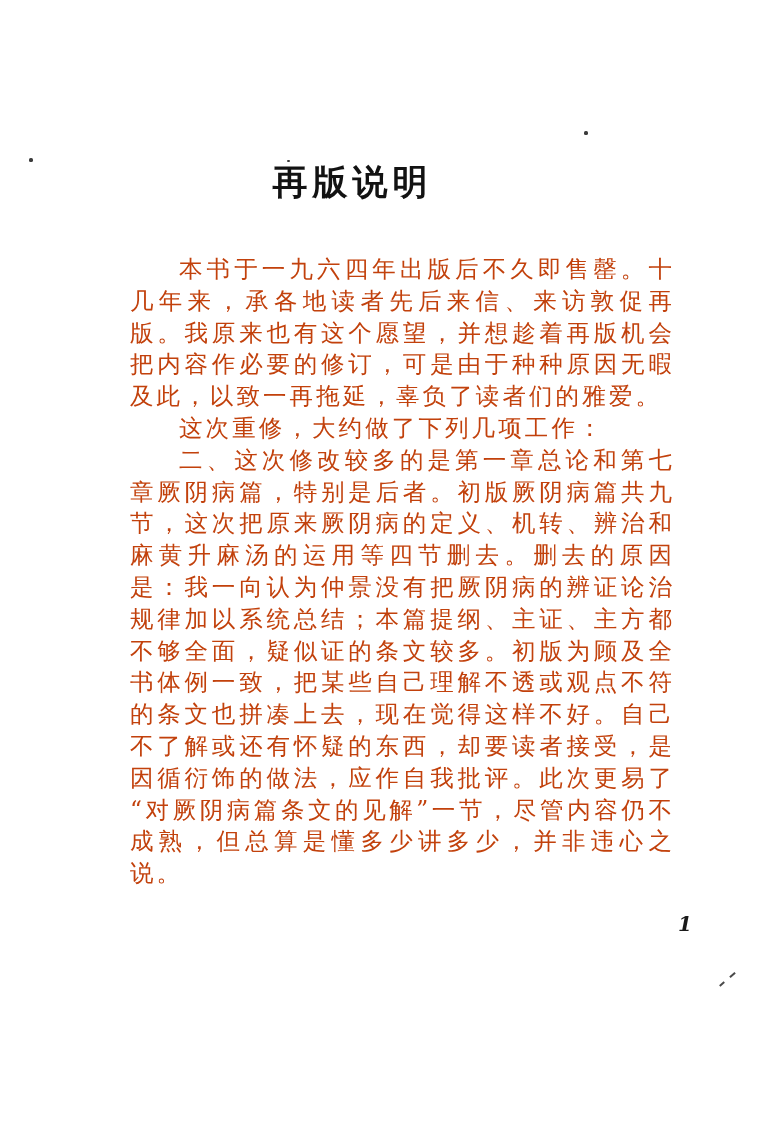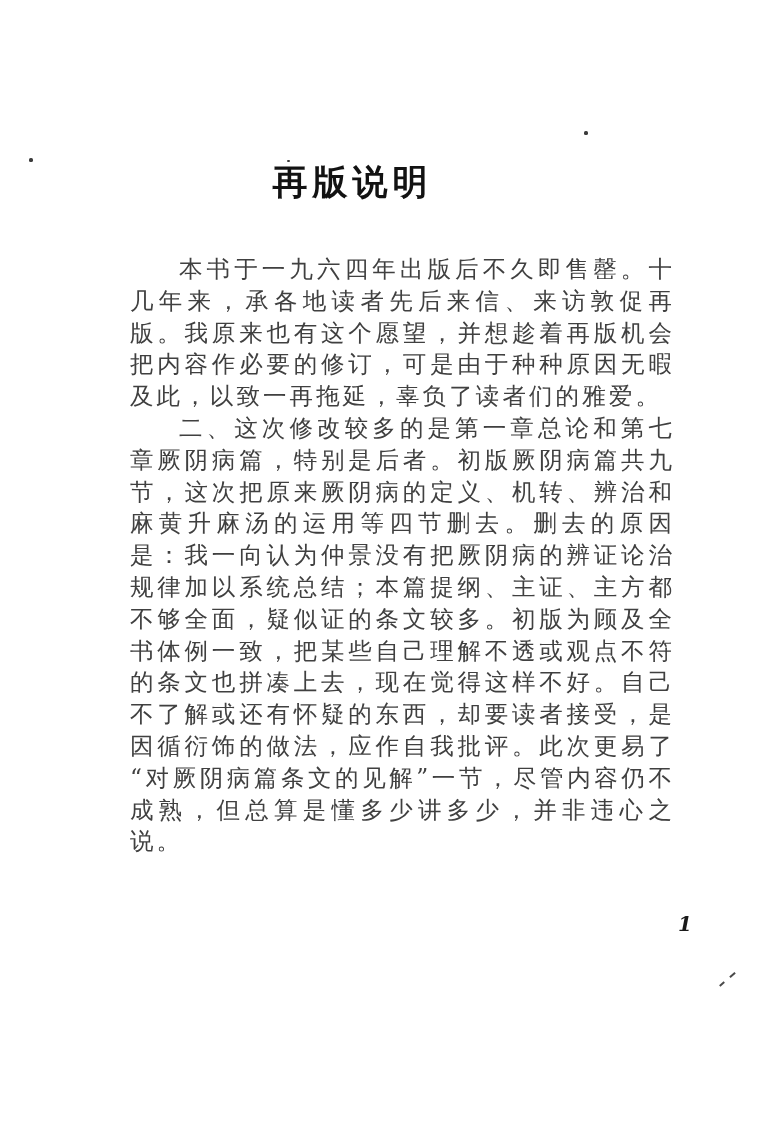--- a/index.html
+++ b/index.html
@@ -48,21 +48,21 @@
   .para {
     margin: 0;
     padding: 0;
     font-size: 23.5px;
     line-height: 31.8px;
     text-align: justify;
     text-align-last: left;
     text-justify: inter-character;
     text-indent: 49px;
     letter-spacing: 3.1px;
-    color: #404040;
+    color: #c2410c;
     font-family: "DejaVu Serif", "Liberation Serif", serif;
     word-break: break-all;
     overflow-wrap: anywhere;
   }
 
   
   .page-number {
     position: absolute;
     left: 0;
     top: 912px;
@@ -93,20 +93,21 @@
 </style>
 </head>
 <body>
 
 <div class="page">
 
   <div class="page-title">再版说明</div>
 
   <div class="body-block">
     <p class="para">本书于一九六四年出版后不久即售罄。十几年来，承各地读者先后来信、来访敦促再版。我原来也有这个愿望，并想趁着再版机会把内容作必要的修订，可是由于种种原因无暇及此，以致一再拖延，辜负了读者们的雅爱。</p>
+    <p class="para">这次重修，大约做了下列几项工作：</p>
     <p class="para">二、这次修改较多的是第一章总论和第七章厥阴病篇，特别是后者。初版厥阴病篇共九节，这次把原来厥阴病的定义、机转、辨治和麻黄升麻汤的运用等四节删去。删去的原因是：我一向认为仲景没有把厥阴病的辨证论治规律加以系统总结；本篇提纲、主证、主方都不够全面，疑似证的条文较多。初版为顾及全书体例一致，把某些自己理解不透或观点不符的条文也拼凑上去，现在觉得这样不好。自己不了解或还有怀疑的东西，却要读者接受，是因循衍饰的做法，应作自我批评。此次更易了“对厥阴病篇条文的见解”一节，尽管内容仍不成熟，但总算是懂多少讲多少，并非违心之说。</p>
   </div>
 
   <div class="page-number">1</div>
 
   <div id="artifact-layer">
       <div class="speck" style="left: 29px; top: 158px; width: 4px; height: 4px;"></div>
       <div class="speck" style="left: 287px; top: 160px; width: 3px; height: 2px;"></div>
       <div class="speck" style="left: 584px; top: 131px; width: 4px; height: 4px;"></div>
       <div class="tick" style="left: 719px; top: 983px; width: 6px; height: 2px; transform: rotate(-42deg);"></div>

